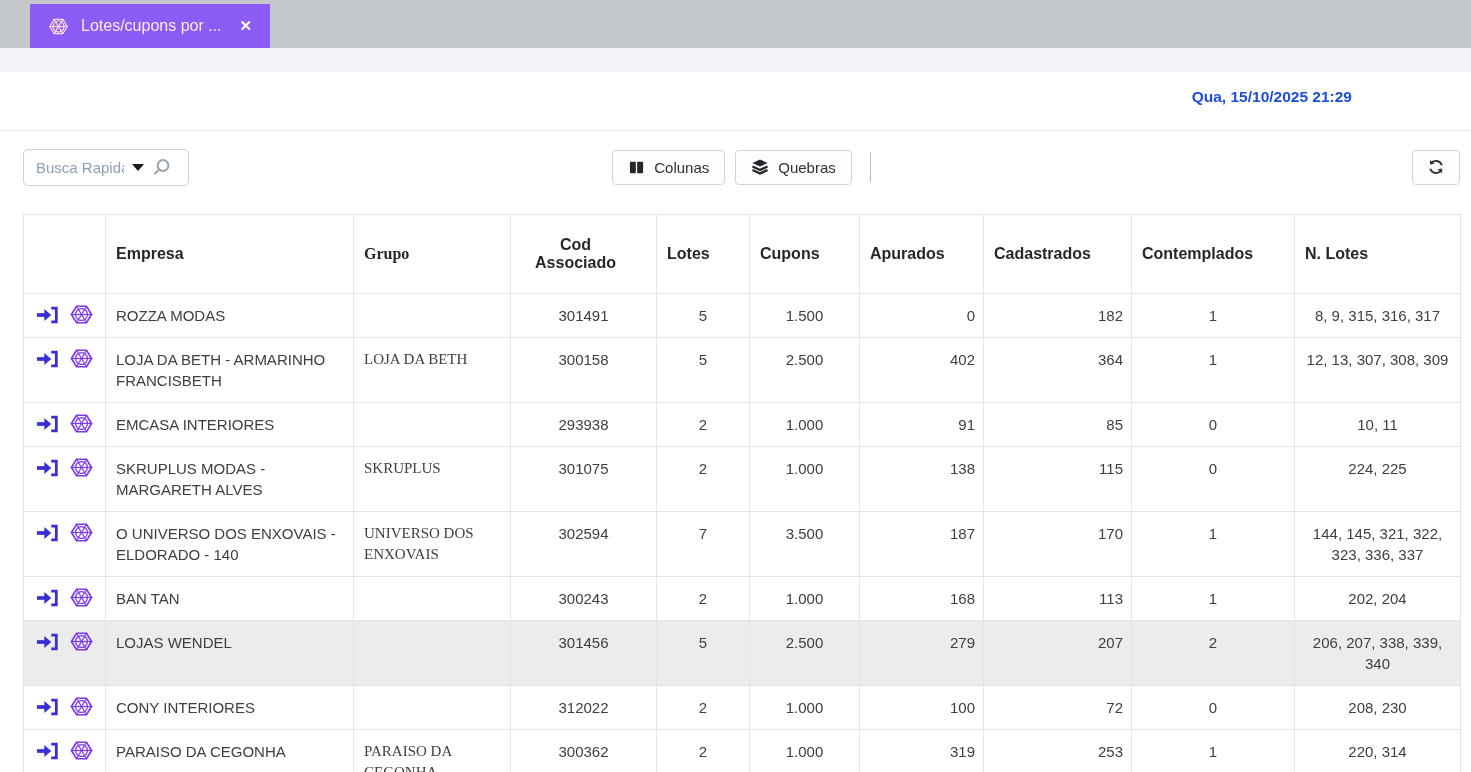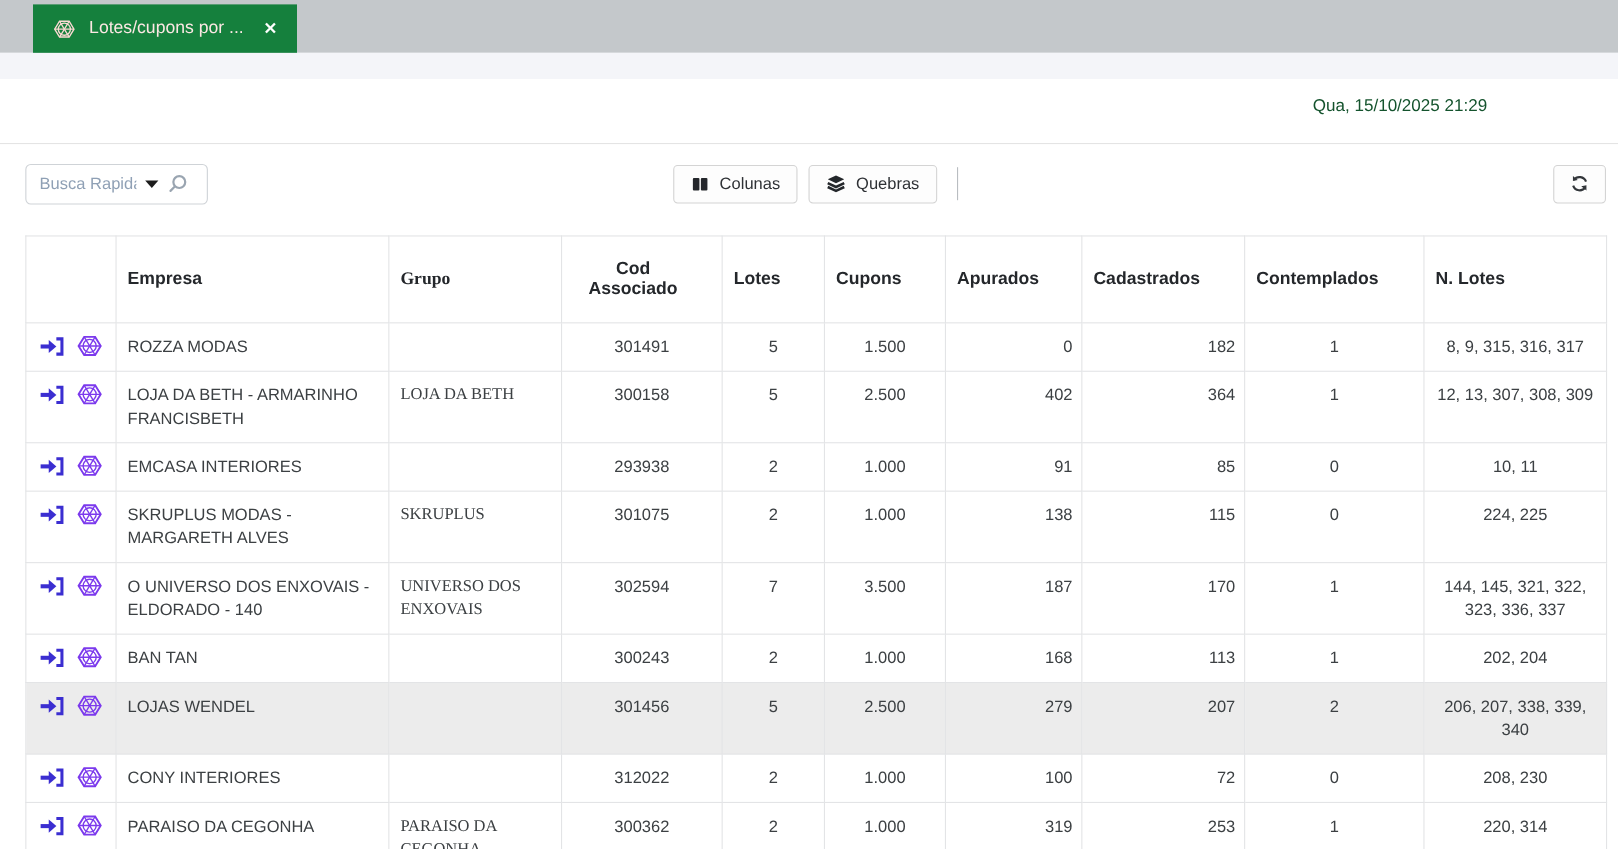--- a/index.html
+++ b/index.html
@@ -1,35 +1,35 @@
 <!DOCTYPE html>
 <html><head>
 <meta charset="utf-8">
 <style>
   * { margin:0; padding:0; box-sizing:border-box; }
   html,body { width:1471px; height:772px; overflow:hidden; background:#fff;
     font-family:"Liberation Sans", sans-serif; }
 
   
   .tabbar { height:48px; background:#c4c8cb; display:flex; align-items:flex-end; }
-  .tab { margin-left:30px; height:44px; background:#15803d; color:#fff;
+  .tab { margin-left:30px; height:44px; background:#8b5cf6; color:#fff;
     display:inline-flex; align-items:center; gap:12px; padding:0 18px;
     cursor:pointer; }
   .tab-label { font-size:16px; color:#fce8e4; white-space:nowrap; }
   .tab-close { font-size:15px; font-weight:bold; color:#fff; margin-left:6px; cursor:pointer; }
 
   .substrip { height:24px; background:#f4f5f9; }
 
   
   .header-band { position:relative; background:#fff; height:59px;
     border-bottom:1px solid #e4e4e4; }
   .page-title { position:absolute; left:8px; top:16px; font-size:15.5px;
     font-weight:bold; color:#24272b; }
   .page-datetime { position:absolute; right:119px; top:16px; font-size:15.5px;
-    font-weight:normal; color:#14532d; }
+    font-weight:bold; color:#1d4ed8; }
 
   
   .toolbar { display:flex; align-items:center; padding:17px 11px 0 23px; height:55px; }
   .tb-left { flex:1; display:flex; }
   .tb-center { display:flex; align-items:center; gap:10px; }
   .tb-right { flex:1; display:flex; justify-content:flex-end; }
 
   .search-box { display:flex; align-items:center; gap:8px; width:166px; height:37px;
     border:1px solid #cfd3d7; border-radius:5px; background:#fff; padding:0 12px; cursor:text; }
   .search-input { border:none; outline:none; width:88px; font-size:15px;

